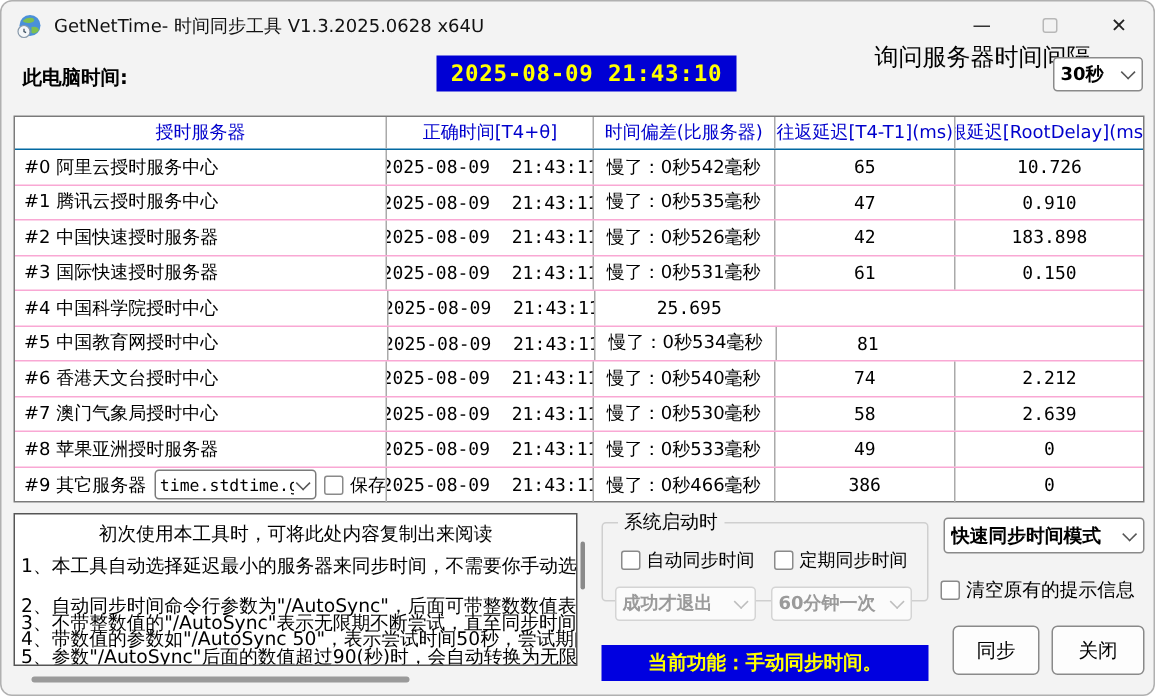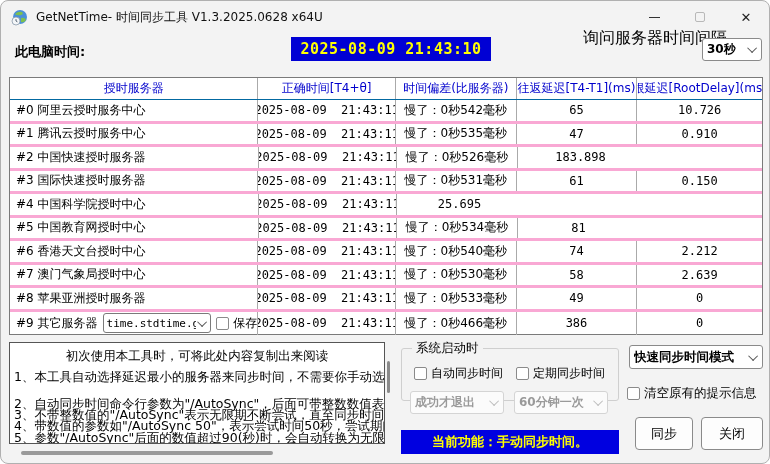--- a/index.html
+++ b/index.html
@@ -27,21 +27,21 @@
   .lbl-interval { position:absolute; left:582px; top:27px; font-size:16px; color:#000;text-align:right; }
   .sel { background:#fff; border:1px solid #8a8a8a; border-radius:3px;
     display:flex; align-items:center; font-size:12px; color:#000; padding:0 4px; position:absolute;font-weight:bold; }
   .sel .sel-val { flex:1; overflow:hidden; white-space:nowrap; }
   .chev { flex:none; width:7px; height:7px; border-left:1.4px solid #555; border-bottom:1.4px solid #555;
     transform:rotate(-45deg) translateY(-2px); margin-left:4px; }
   .sel-interval { left:701px; top:37px; width:60px; height:23px; }
   
   .table { position:absolute; left:8px; top:76px; width:754px; height:258px;
     background:#fff; border:1px solid #7a7a7a; }
-  .tr { display:flex; height:23.5px; border-bottom:3px solid #f9a8d4; }
+  .tr { display:flex; height:23.5px; border-bottom:1px solid #f9a8d4; }
   .tr.header { height:22px; border-bottom:1px solid #0369a1;justify-content:space-between; }
   .tr:last-child { border-bottom:none; }
   .td { border-right:1px solid #aaaaaa; display:flex; align-items:center; justify-content:center;
     font-size:12px; color:#000; overflow:hidden; white-space:pre; }
   .td:last-child { border-right:none; }
   .c1 { width:249px; justify-content:flex-start; padding-left:6px; }
   .c2 { width:138px; } .c3 { width:121px; } .c4 { width:121px; } .c5 { width:125px; }
   .header .td { color:#0000cc; font-size:12px; justify-content:center; padding-left:0; }
   .mono { font-family:"DejaVu Sans Mono", monospace; }
   .other-combo { width:126px; height:20px; border:1px solid #7a7a7a; border-radius:3px;
@@ -134,20 +134,21 @@
       <div class="td c1">#1 腾讯云授时服务中心</div>
       <div class="td c2 mono">2025-08-09  21:43:11</div>
       <div class="td c3">慢了：0秒535毫秒</div>
       <div class="td c4 mono">47</div>
       <div class="td c5 mono">0.910</div>
     </div>
     <div class="tr">
       <div class="td c1">#2 中国快速授时服务器</div>
       <div class="td c2 mono">2025-08-09  21:43:11</div>
       <div class="td c3">慢了：0秒526毫秒</div>
+      <div class="td c4 mono">42</div>
       <div class="td c5 mono">183.898</div>
     </div>
     <div class="tr">
       <div class="td c1">#3 国际快速授时服务器</div>
       <div class="td c2 mono">2025-08-09  21:43:11</div>
       <div class="td c3">慢了：0秒531毫秒</div>
       <div class="td c4 mono">61</div>
       <div class="td c5 mono">0.150</div>
     </div>
     <div class="tr">

